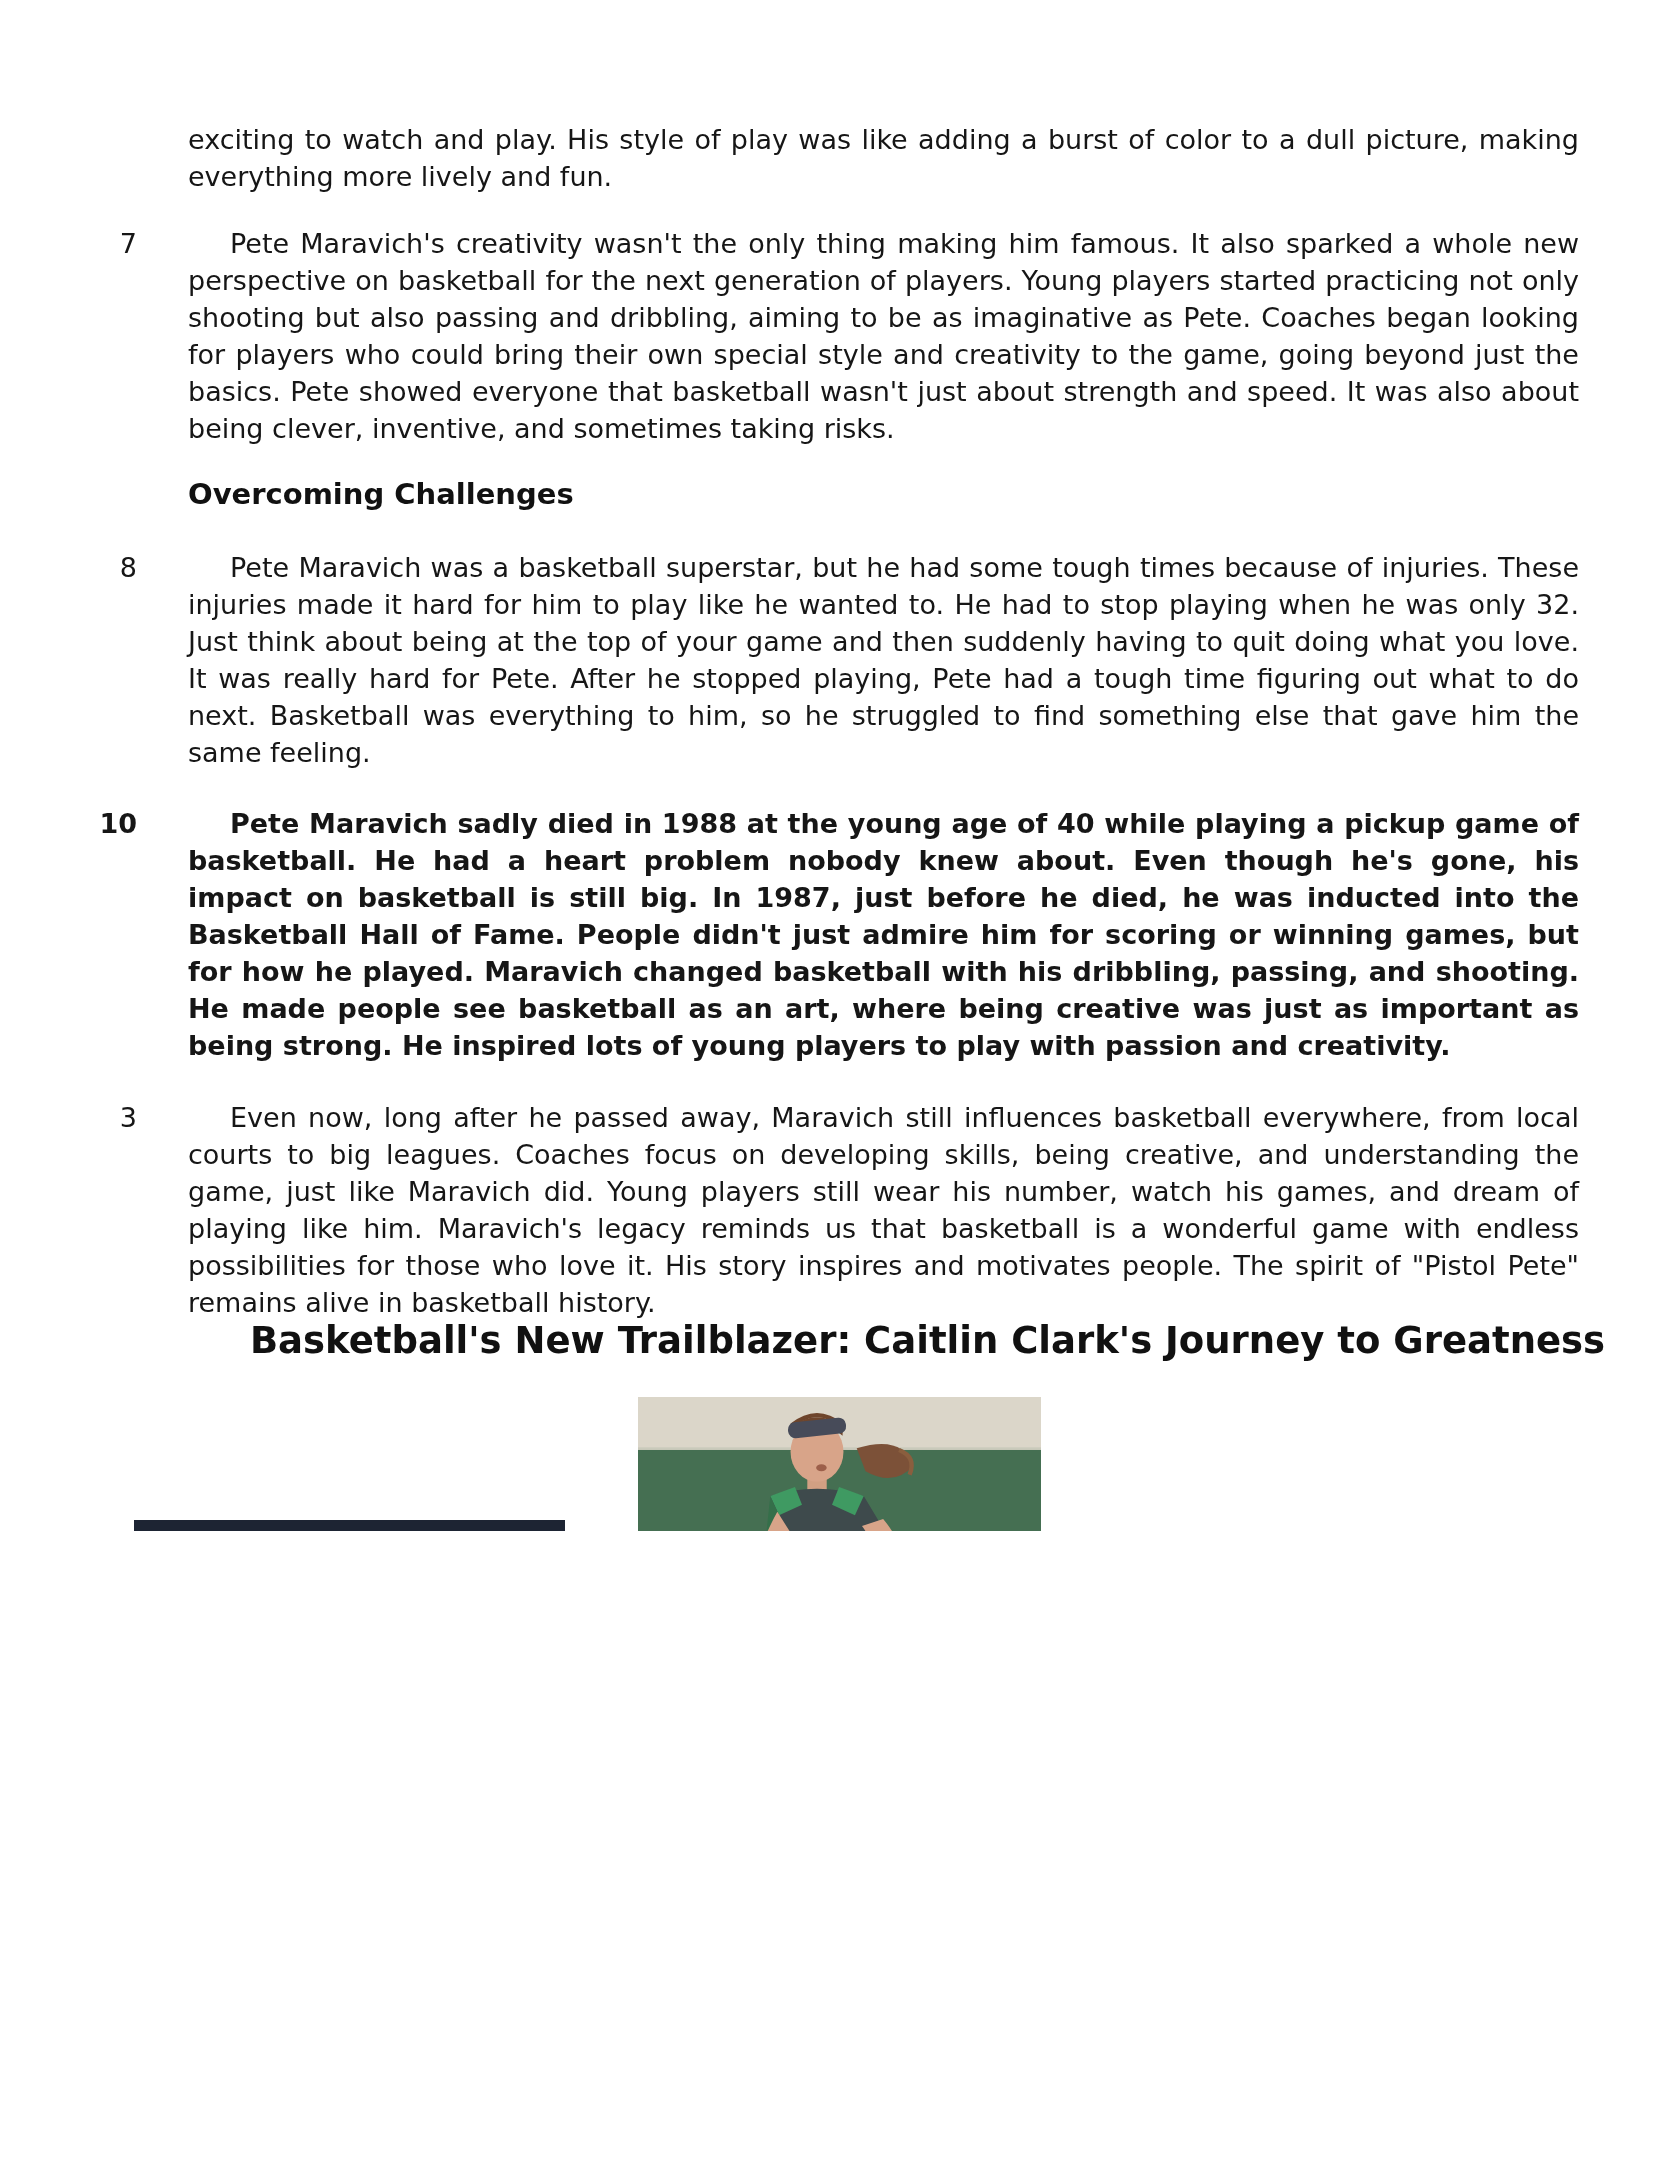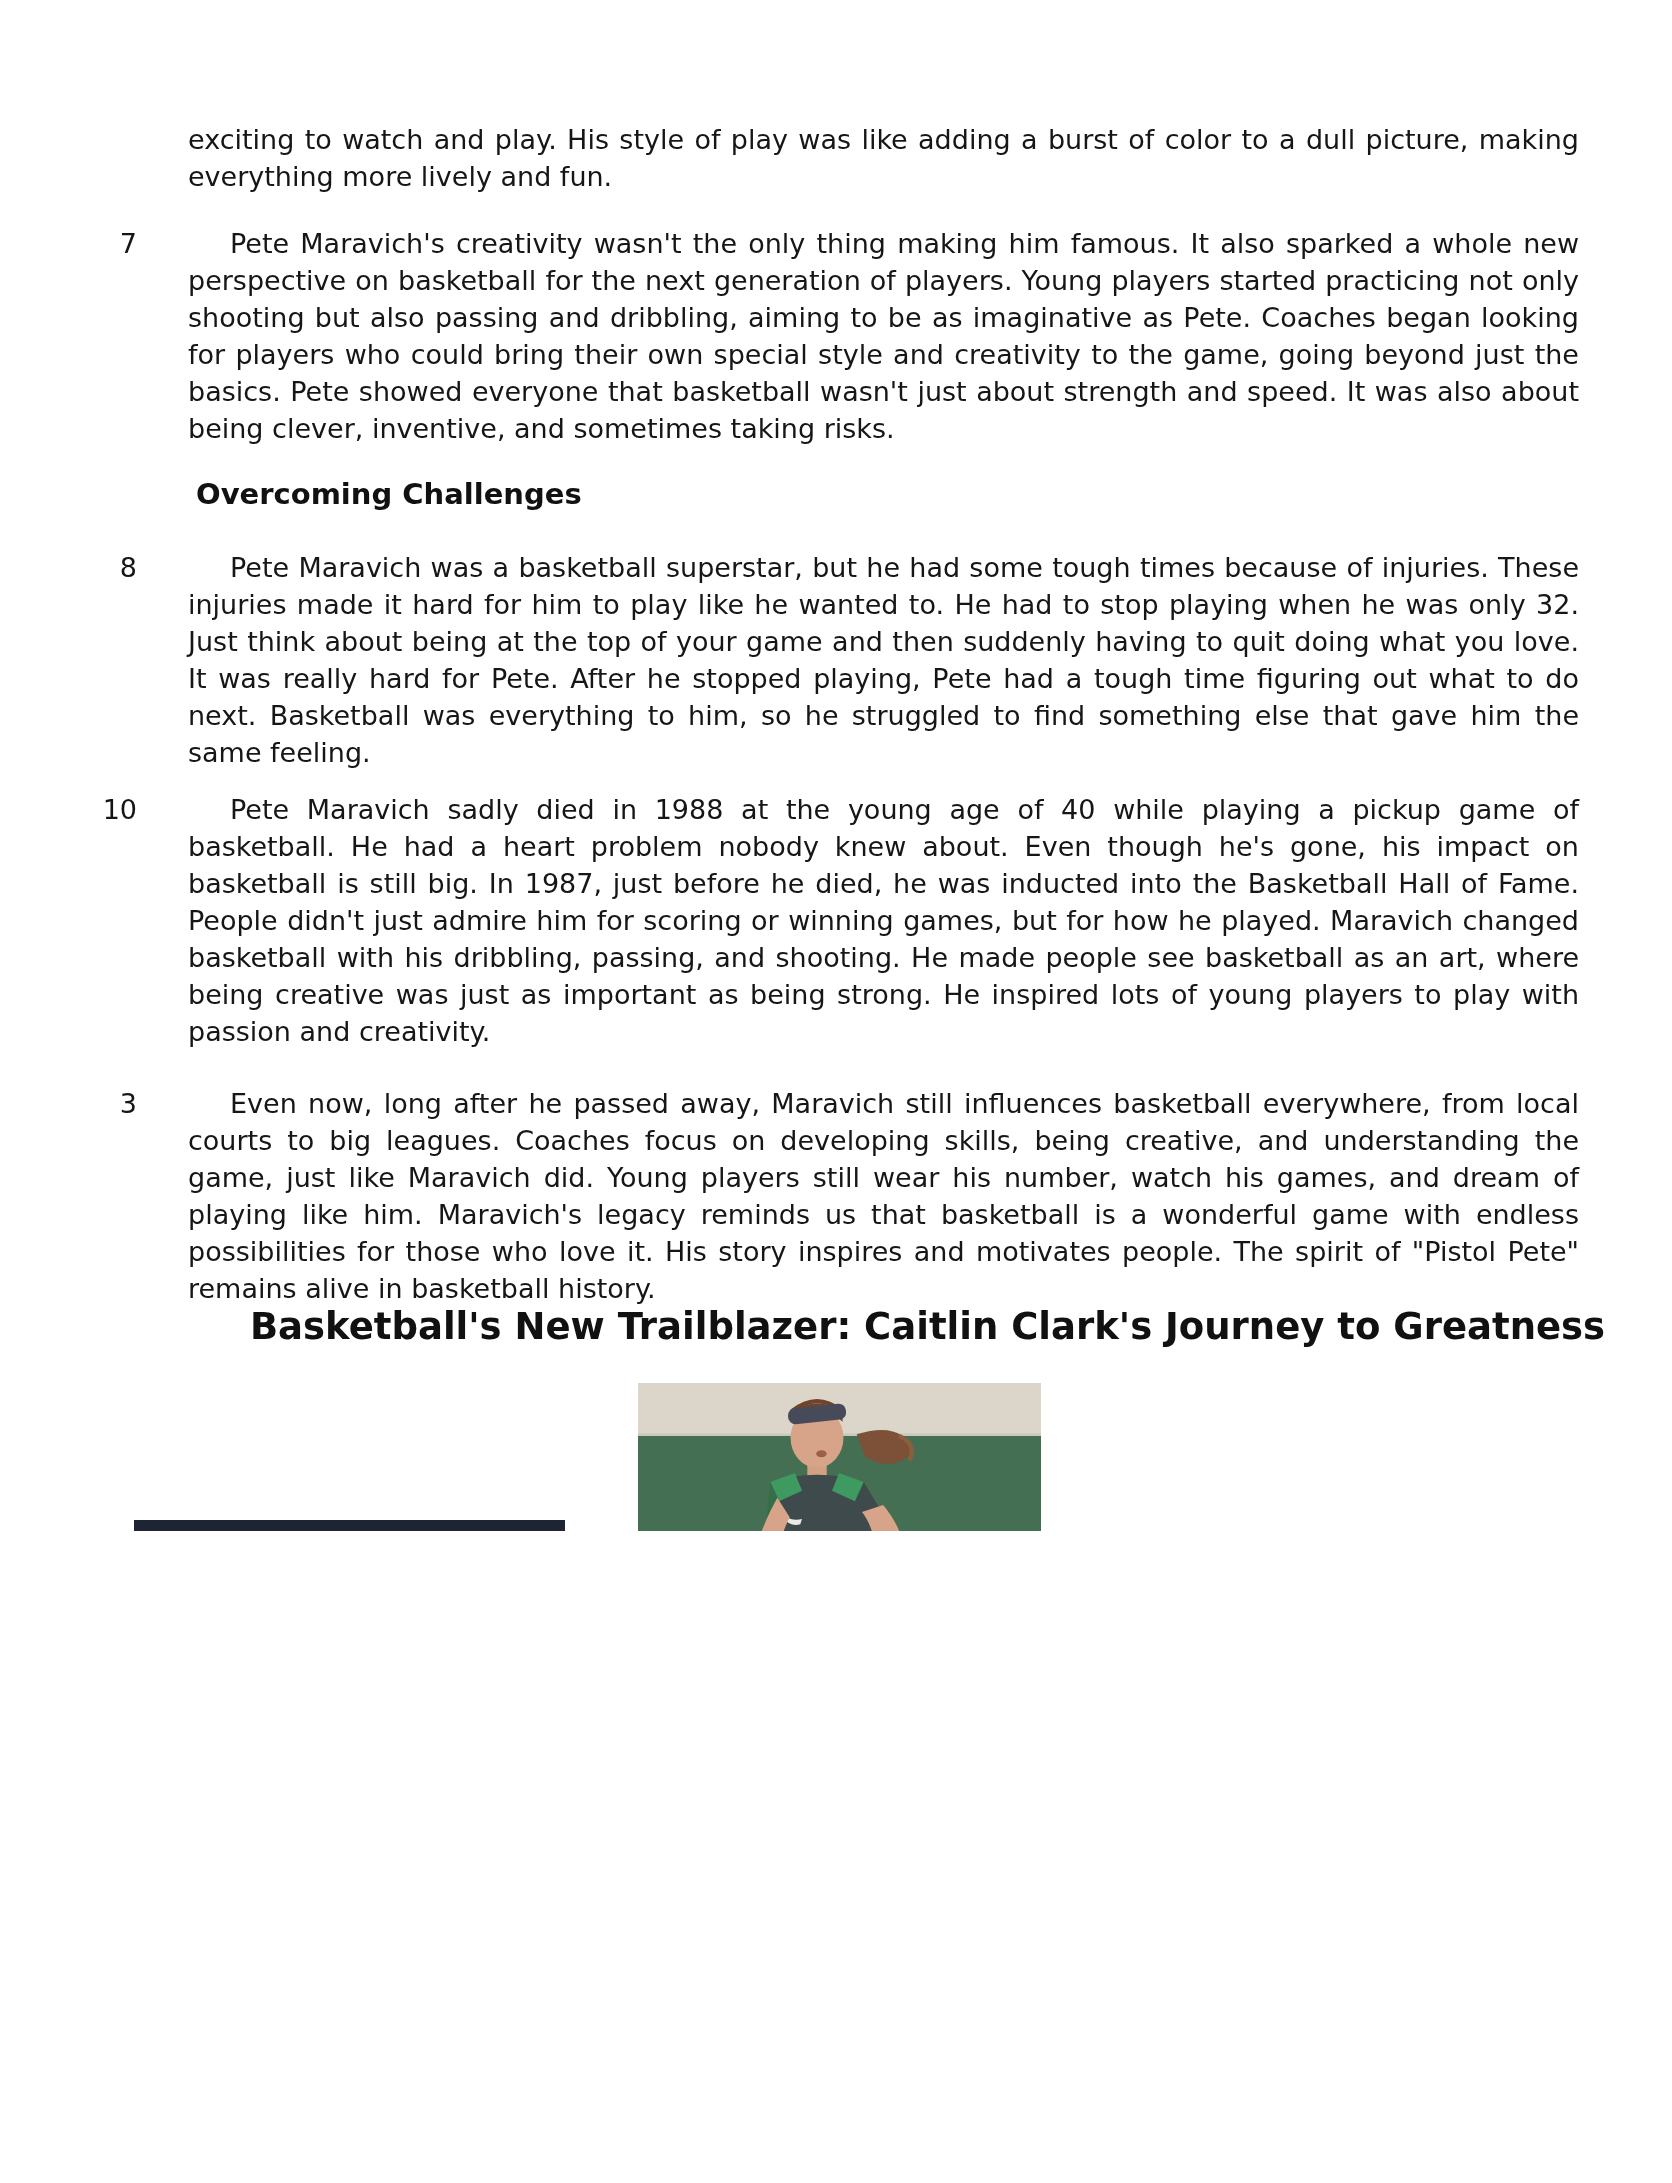--- a/index.html
+++ b/index.html
@@ -12,27 +12,27 @@
   .ptext {
     margin:0; font-size:27px; line-height:37px;
     text-align:justify; text-indent:42px; color:#161616;
   }
   .intro .ptext { text-indent:0; }
   .pnum {
     position:absolute; left:-95px; top:0; width:44px;
     text-align:right; font-size:27px; line-height:37px; color:#161616;
   }
   .heading {
-    margin:8px; font-size:29px; line-height:39px; font-weight:bold; color:#111111;
+    margin:0; font-size:29px; line-height:39px; font-weight:bold; color:#111111;
   }
   .mt34 { margin-top:30px; }
   .mt32 { margin-top:28px; }
   .mt40 { margin-top:35px; }
   .mt27 { margin-top:24px; }
-  .mt38 { margin-top:20px; }
+  .mt38 { margin-top:34px;font-weight:bold; }
   .mt84 { margin-top:74px; }
   .mt42 { margin-top:37px; }
   .mt44 { margin-top:39px; }
   .pad-top { height:121px; }
   .center-block { margin-left:-88px; width:1479px; text-align:center; }
   .title2 { margin:0; font-size:37px; line-height:39px; font-weight:bold; color:#111111; }
   .photo-wrap { line-height:0; }
   .photo-svg { width:403px; height:348px; display:inline-block; }
   .byline { margin:0; font-style:italic; font-size:27px; line-height:37px; color:#161616; }
   .bottom-bar {

